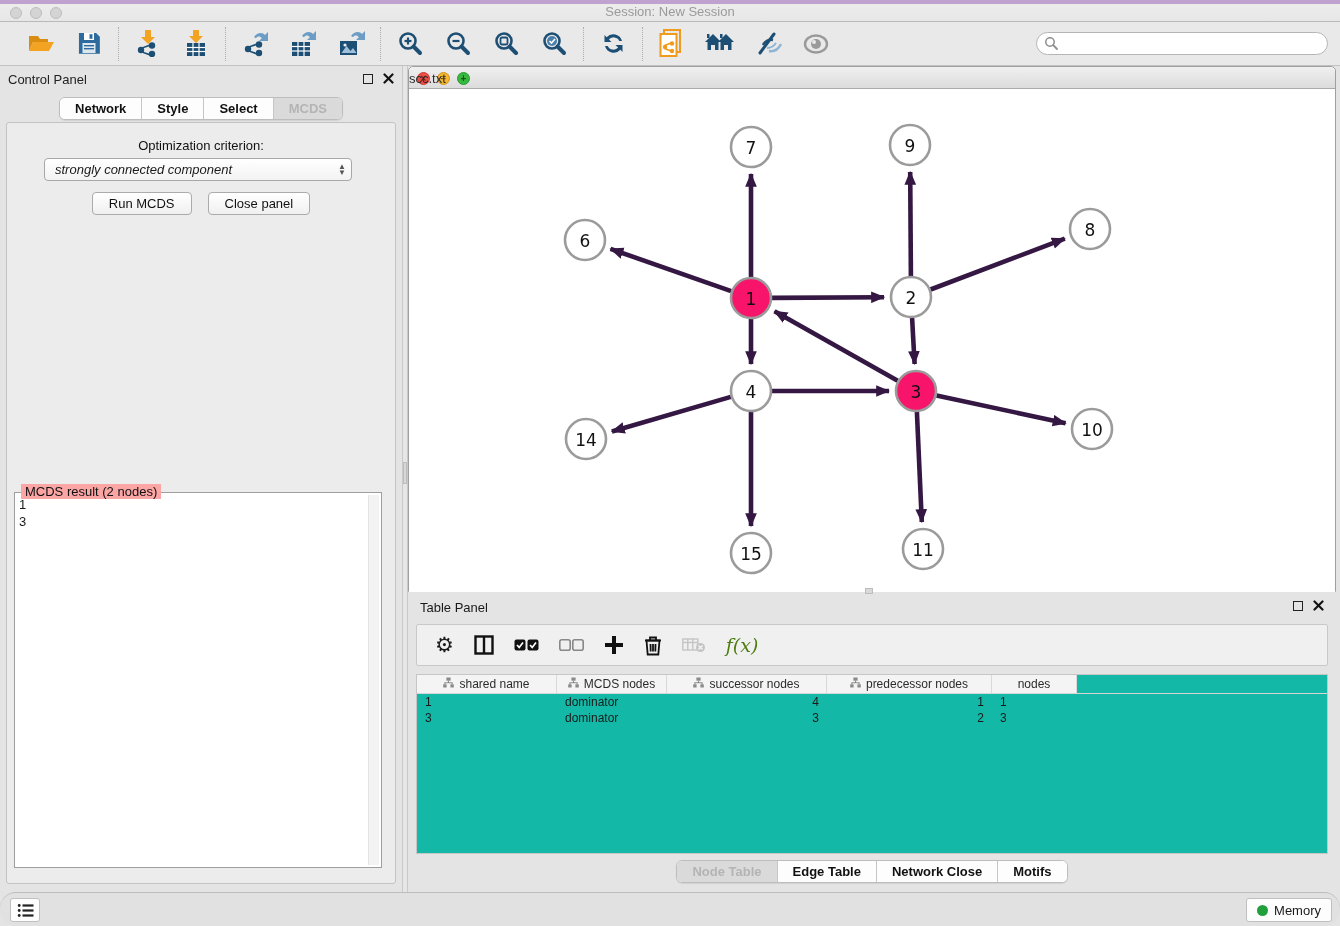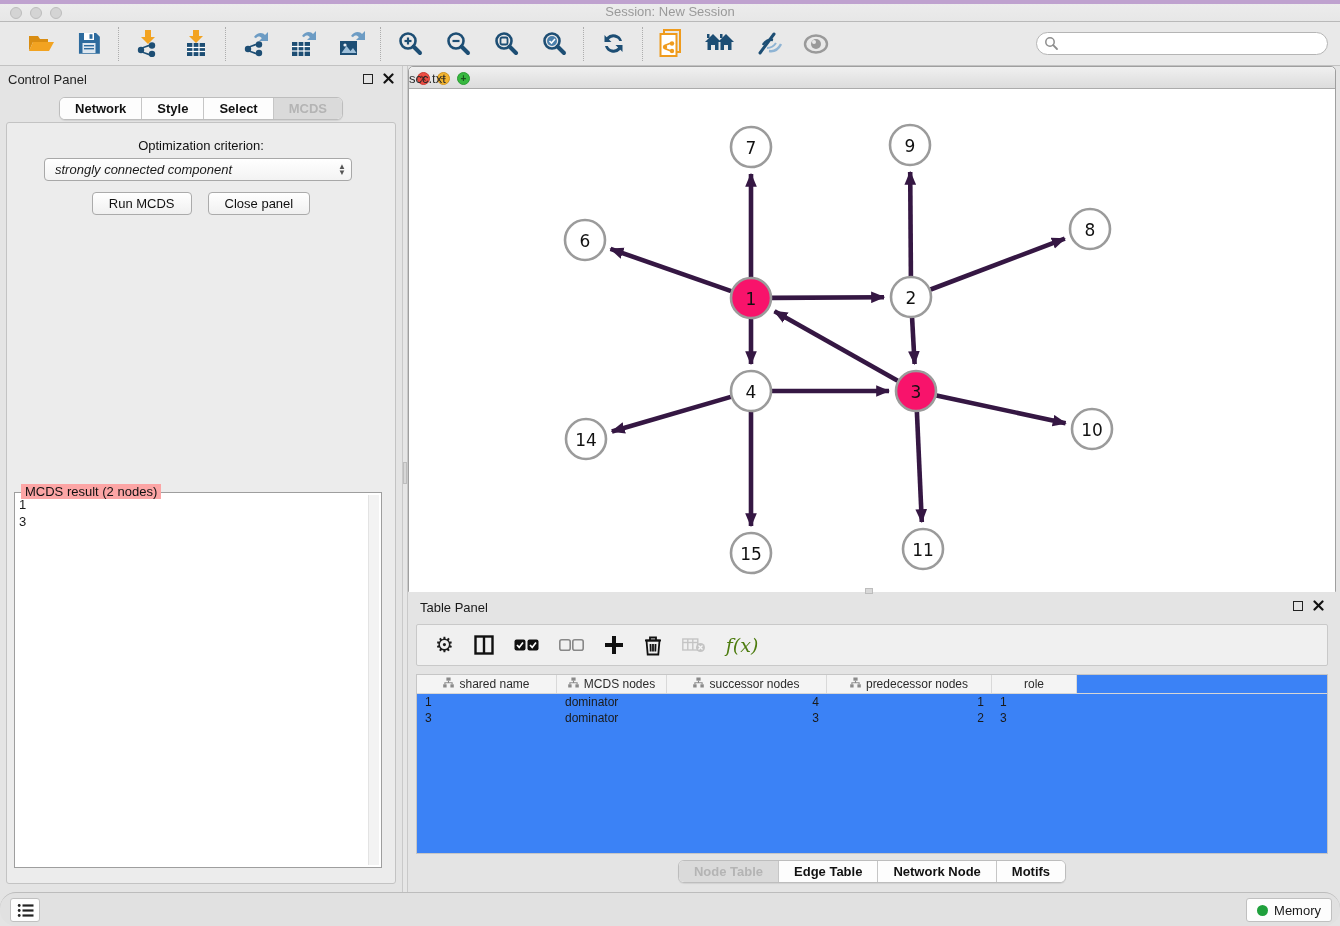--- a/index.html
+++ b/index.html
@@ -78,21 +78,21 @@
 
   
   .table-panel { position:absolute; left:408px; top:596px; width:928px; height:292px; background:#e4e4e4; }
   .tp-header { position:absolute; left:0; top:2px; width:100%; height:20px; }
   .tp-header .ph-title { position:absolute; left:12px; top:2px; }
   .tp-toolbar { position:absolute; left:8px; top:28px; right:8px; height:42px; background:#f0f0f0;
     border:1px solid #c9c9c9; border-radius:2px; display:flex; align-items:center; gap:20px; padding-left:18px; }
   .tp-tool { display:flex; align-items:center; justify-content:center; }
   .gear-glyph { font-size:21px; color:#1c1c1c; line-height:20px; }
   .fx-glyph { font-family:"DejaVu Serif","Liberation Serif",serif; font-style:italic; font-size:19px; color:#4d7c0f; }
-  .tp-tablebox { position:absolute; left:8px; top:78px; right:8px; height:180px; background:#3b82f6;
+  .tp-tablebox { position:absolute; left:8px; top:78px; right:8px; height:180px; background:#14b8a6;
     border:1px solid #c6c6c6; overflow:hidden; }
   .thead { display:flex; height:19px; border-bottom:1px solid #d6d6d6; }
   .th { background:#f4f4f4; border-right:1px solid #d9d9d9; display:flex; align-items:center; justify-content:center;
     gap:5px; font-size:12px; color:#2b2b2b; overflow:hidden; }
   .trow { display:flex; height:16px; }
   .td { font-size:12px; color:#1a1a1a; padding:1px 8px 0 8px; overflow:hidden; white-space:nowrap; }
   .tp-tabs { position:absolute; left:0; right:0; top:264px; display:flex; justify-content:center; }
   .tp-tabs .tab { font-weight:700; }
 
   
@@ -542,21 +542,21 @@
                 <rect x="0.2" y="7.3" width="3.4" height="3.2"></rect>
                 <rect x="7.4" y="7.3" width="3.4" height="3.2"></rect>
               </g>
               <g fill="none" stroke="#8a8a8a" stroke-width="1.1">
                 <path d="M5.5 3.7v2M1.9 7.3V5.7h7.2v1.6"></path>
               </g>
             </svg></span>
           <span>predecessor nodes</span>
         </div>
         <div class="th" style="width: 85px;">
-          <span>role</span>
+          <span>nodes</span>
         </div>
       </div>
     <div id="table-body">
         <div class="trow">
           <div class="td" style="width: 140px; text-align: left;">1</div>
           <div class="td" style="width: 110px; text-align: left;">dominator</div>
           <div class="td" style="width: 160px; text-align: right;">4</div>
           <div class="td" style="width: 165px; text-align: right;">1</div>
           <div class="td" style="width: 85px; text-align: left;">1</div>
         </div>
@@ -566,21 +566,21 @@
           <div class="td" style="width: 160px; text-align: right;">3</div>
           <div class="td" style="width: 165px; text-align: right;">2</div>
           <div class="td" style="width: 85px; text-align: left;">3</div>
         </div>
       </div>
   </div>
   <div class="tp-tabs">
     <div class="seg" id="tp-tabbar">
         <div class="tab active">Node Table</div>
         <div class="tab">Edge Table</div>
-        <div class="tab">Network Node</div>
+        <div class="tab">Network Close</div>
         <div class="tab">Motifs</div>
       </div>
   </div>
 </div>
 
 <div class="statusbar">
   <div class="list-btn">
     <svg width="17" height="15" viewBox="0 0 17 15">
         <g fill="#222">
           <circle cx="2.2" cy="2.5" r="1.4"></circle>

